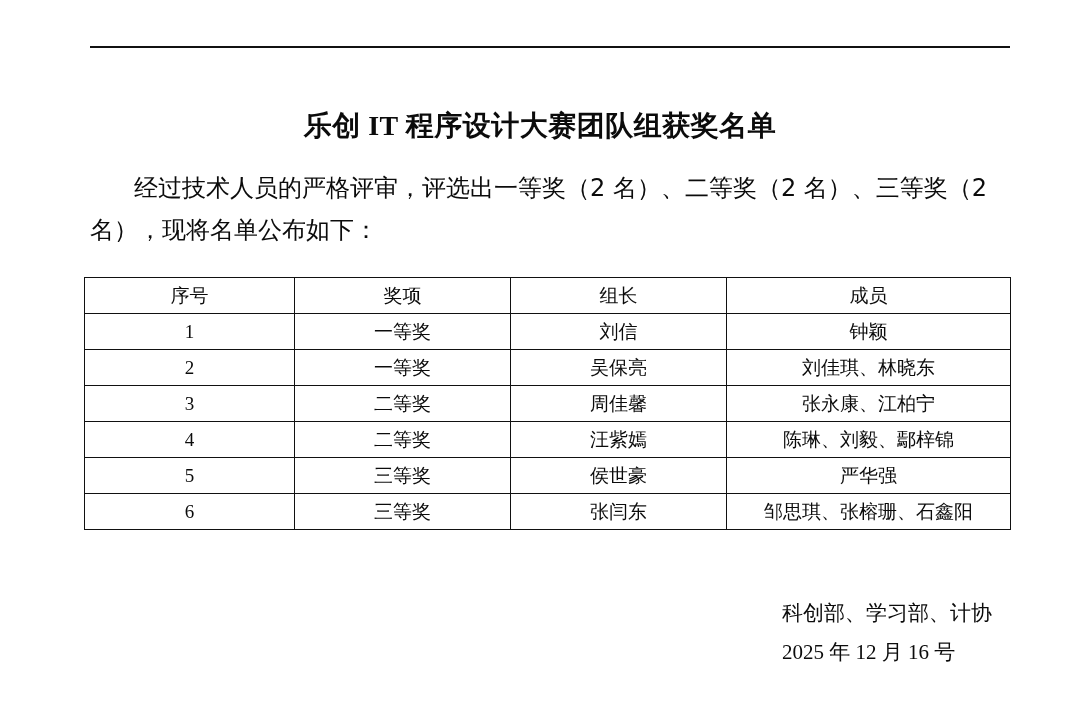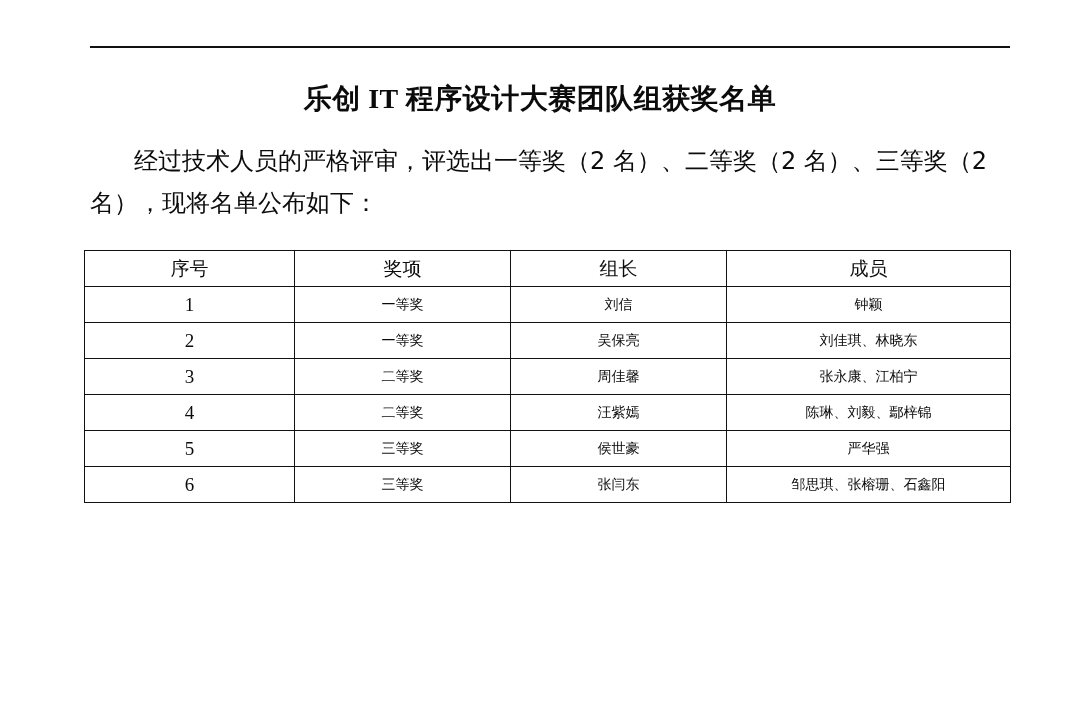--- a/index.html
+++ b/index.html
@@ -22,21 +22,21 @@
     padding: 0 80px;
   }
   .top-rule {
     margin-top: 46px;
     height: 0;
     border-top: 2px solid #111111;
     width: 920px;
     margin-left: 10px;
   }
   .doc-title {
-    margin-top: 32px;
+    margin-top: 59px;
     text-align: center;
     font-size: 28px;
     font-weight: bold;
     letter-spacing: 0.5px;
     font-family: "Liberation Serif", "DejaVu Serif", serif;
   }
   .intro {
     margin-top: 22px;
     font-size: 24px;
     line-height: 1.75;
@@ -57,21 +57,21 @@
     font-family: "DejaVu Sans", "Liberation Sans", sans-serif;
   }
   table.award-table col.c0 { width: 210px; }
   table.award-table col.c1 { width: 216px; }
   table.award-table col.c2 { width: 216px; }
   table.award-table col.c3 { width: 284px; }
   table.award-table th,
   table.award-table td {
     border: 1px solid #111111;
     text-align: center;
-    font-size: 14px;
+    font-size: 19px;
     font-weight: normal;
     height: 35px;
     line-height: 35px;
     padding: 0 4px;
     white-space: nowrap;
     overflow: hidden;
   }
   table.award-table th {
     font-size: 19px;
   }
@@ -152,14 +152,18 @@
       </tr>
       <tr>
         <td class="num">6</td>
         <td>三等奖</td>
         <td>张闫东</td>
         <td>邹思琪、张榕珊、石鑫阳</td>
       </tr>
     </tbody>
   </table>
 
+  <div class="signature">
+    <div>科创部、学习部、计协</div>
+    <div class="date">2025 年 12 月 16 号</div>
+  </div>
 
 </div>
 
 </body></html>

